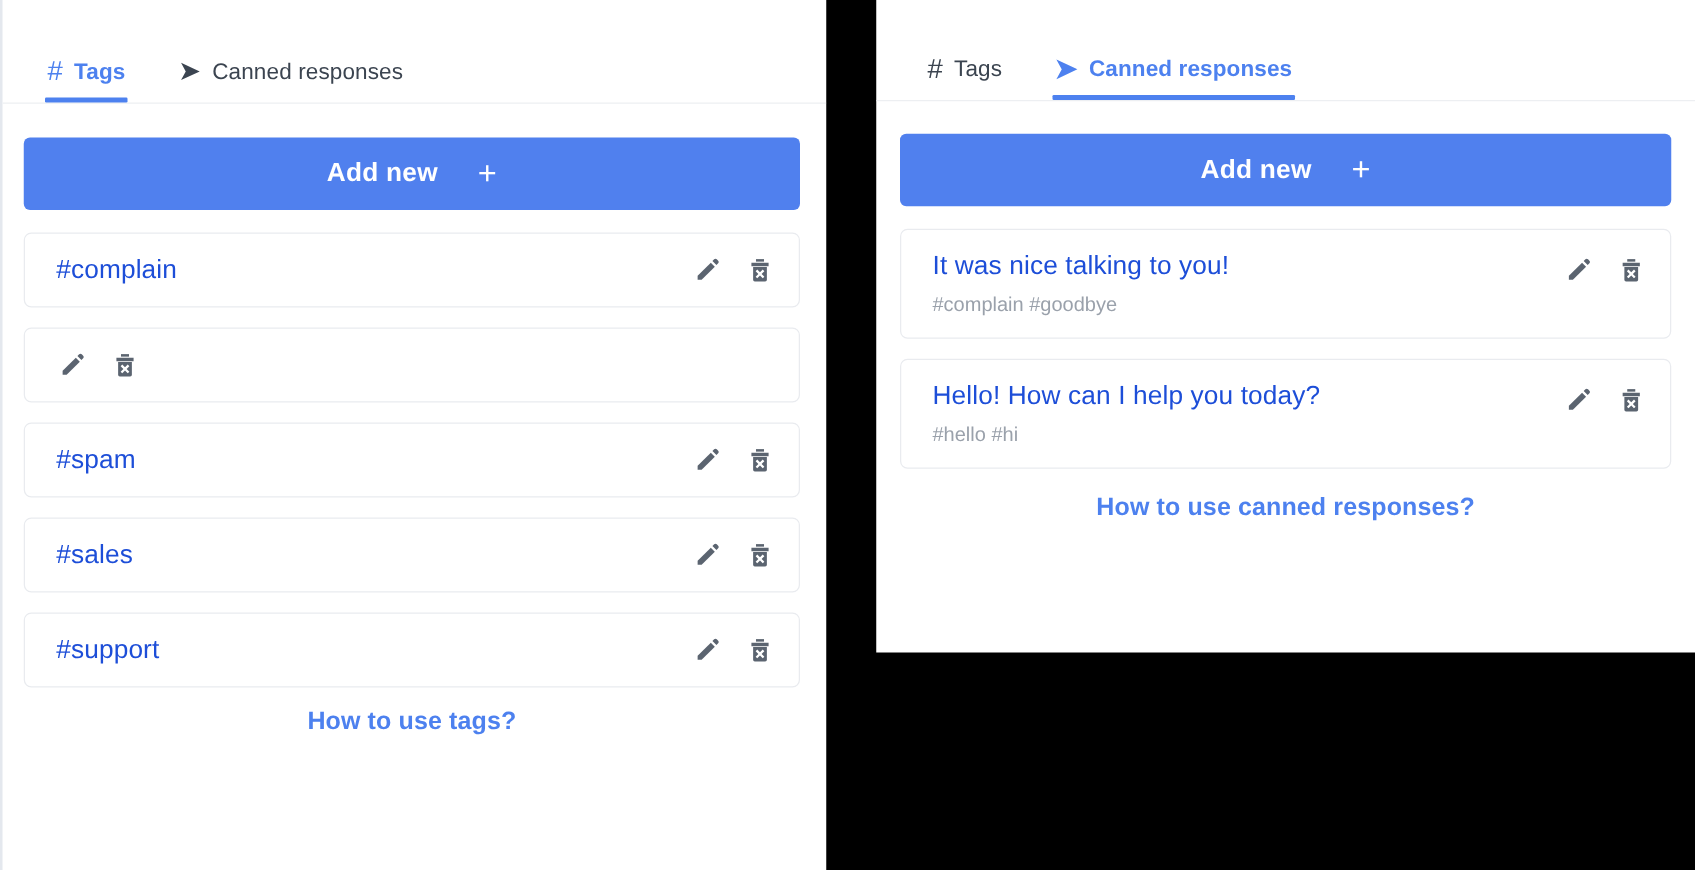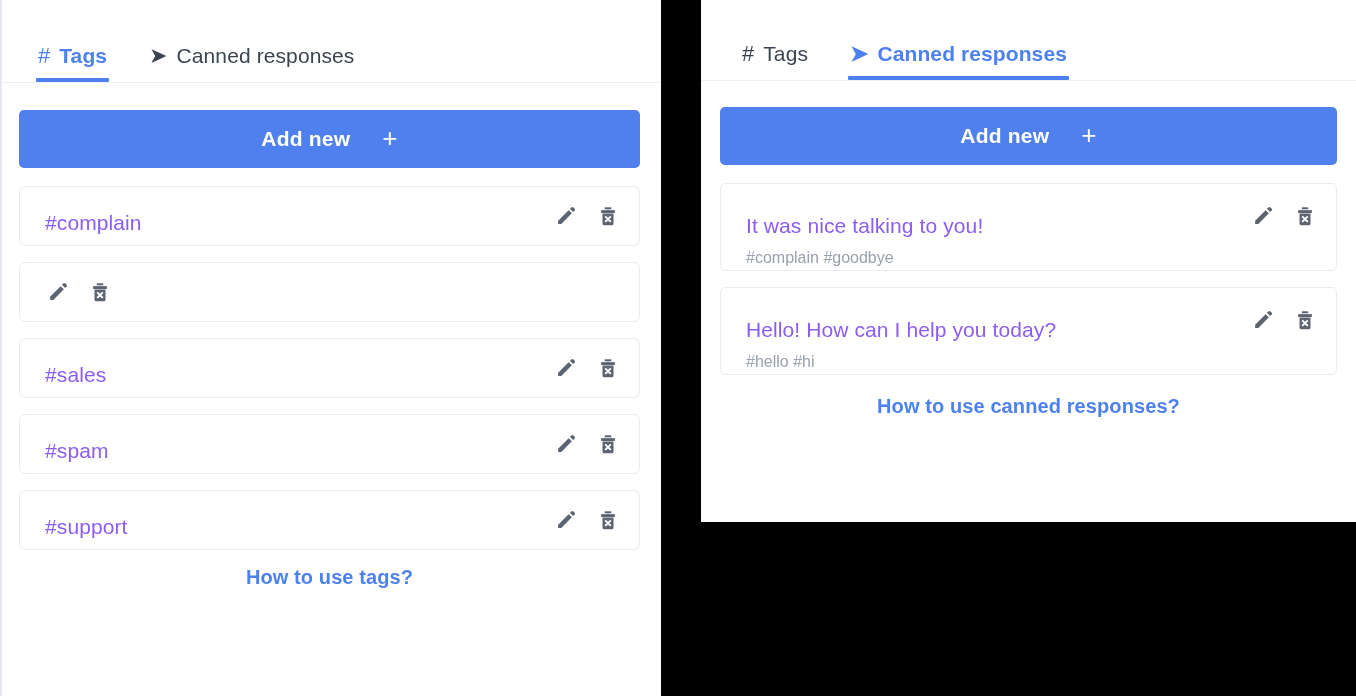--- a/index.html
+++ b/index.html
@@ -57,21 +57,21 @@
     display: flex;
     align-items: center;
     gap: 9px;
     padding: 0 2px 14px 2px;
     margin-right: 38px;
     position: relative;
     cursor: pointer;
     white-space: nowrap;
   }
   .tab .tab-label {
-    font-size: 21px;
+    font-size: 18px;
     letter-spacing: 0.1px;
   }
   .tab .tab-glyph {
     font-size: 22px;
     line-height: 1;
     display: inline-block;
   }
 
   .tab.inactive .tab-label,
   .tab.inactive .tab-glyph {
@@ -162,24 +162,23 @@
   }
 
   .row-text {
     display: flex;
     flex-direction: column;
     justify-content: center;
     min-width: 0;
   }
   .row-title {
     font-size: 21px;
-    color: #8b5cf6;
+    color: #1d4ed8;
     letter-spacing: 0.1px;
     white-space: nowrap;
-    margin-top: 13px;
   }
   .row-sub {
     font-size: 16px;
     color: #9aa1ab;
     margin-top: 11px;
     white-space: nowrap;
   }
 
   .row-actions {
     display: flex;
@@ -277,43 +276,43 @@
                 <path fill="#5b6470" d="M4.5 5.6h15v3.1h-15z"></path>
                 <path fill="#5b6470" d="M6 9.4h12v11.1a1.5 1.5 0 0 1-1.5 1.5h-9A1.5 1.5 0 0 1 6 20.5z"></path>
                 <path fill="#ffffff" d="m9.6 11.6 2.4 2.4 2.4-2.4 1.4 1.4-2.4 2.4 2.4 2.4-1.4 1.4-2.4-2.4-2.4 2.4-1.4-1.4 2.4-2.4-2.4-2.4z"></path>
               </svg>
           </span>
         </div>
       </div>
 
       <div class="row tag-row">
         <div class="row-text">
+          <span class="row-title">#spam</span>
+        </div>
+        <div class="row-actions">
+          <span class="icon-btn">
+            <svg width="22" height="22" viewBox="0 0 24 24" aria-hidden="true">
+                <path fill="#5b6470" d="M3.4 17.1 14.9 5.6l3.5 3.5L6.9 20.6H3.4z"></path>
+                <path fill="#5b6470" d="M16.3 4.2 17.8 2.7a1.6 1.6 0 0 1 2.3 0l1.2 1.2a1.6 1.6 0 0 1 0 2.3l-1.5 1.5z"></path>
+              </svg>
+          </span>
+          <span class="icon-btn">
+            <svg width="22" height="22" viewBox="0 0 24 24" aria-hidden="true">
+                <rect x="8.5" y="2.5" width="7" height="2.2" fill="#5b6470"></rect>
+                <path fill="#5b6470" d="M4.5 5.6h15v3.1h-15z"></path>
+                <path fill="#5b6470" d="M6 9.4h12v11.1a1.5 1.5 0 0 1-1.5 1.5h-9A1.5 1.5 0 0 1 6 20.5z"></path>
+                <path fill="#ffffff" d="m9.6 11.6 2.4 2.4 2.4-2.4 1.4 1.4-2.4 2.4 2.4 2.4-1.4 1.4-2.4-2.4-2.4 2.4-1.4-1.4 2.4-2.4-2.4-2.4z"></path>
+              </svg>
+          </span>
+        </div>
+      </div>
+
+      <div class="row tag-row">
+        <div class="row-text">
           <span class="row-title">#sales</span>
-        </div>
-        <div class="row-actions">
-          <span class="icon-btn">
-            <svg width="22" height="22" viewBox="0 0 24 24" aria-hidden="true">
-                <path fill="#5b6470" d="M3.4 17.1 14.9 5.6l3.5 3.5L6.9 20.6H3.4z"></path>
-                <path fill="#5b6470" d="M16.3 4.2 17.8 2.7a1.6 1.6 0 0 1 2.3 0l1.2 1.2a1.6 1.6 0 0 1 0 2.3l-1.5 1.5z"></path>
-              </svg>
-          </span>
-          <span class="icon-btn">
-            <svg width="22" height="22" viewBox="0 0 24 24" aria-hidden="true">
-                <rect x="8.5" y="2.5" width="7" height="2.2" fill="#5b6470"></rect>
-                <path fill="#5b6470" d="M4.5 5.6h15v3.1h-15z"></path>
-                <path fill="#5b6470" d="M6 9.4h12v11.1a1.5 1.5 0 0 1-1.5 1.5h-9A1.5 1.5 0 0 1 6 20.5z"></path>
-                <path fill="#ffffff" d="m9.6 11.6 2.4 2.4 2.4-2.4 1.4 1.4-2.4 2.4 2.4 2.4-1.4 1.4-2.4-2.4-2.4 2.4-1.4-1.4 2.4-2.4-2.4-2.4z"></path>
-              </svg>
-          </span>
-        </div>
-      </div>
-
-      <div class="row tag-row">
-        <div class="row-text">
-          <span class="row-title">#spam</span>
         </div>
         <div class="row-actions">
           <span class="icon-btn">
             <svg width="22" height="22" viewBox="0 0 24 24" aria-hidden="true">
                 <path fill="#5b6470" d="M3.4 17.1 14.9 5.6l3.5 3.5L6.9 20.6H3.4z"></path>
                 <path fill="#5b6470" d="M16.3 4.2 17.8 2.7a1.6 1.6 0 0 1 2.3 0l1.2 1.2a1.6 1.6 0 0 1 0 2.3l-1.5 1.5z"></path>
               </svg>
           </span>
           <span class="icon-btn">
             <svg width="22" height="22" viewBox="0 0 24 24" aria-hidden="true">

